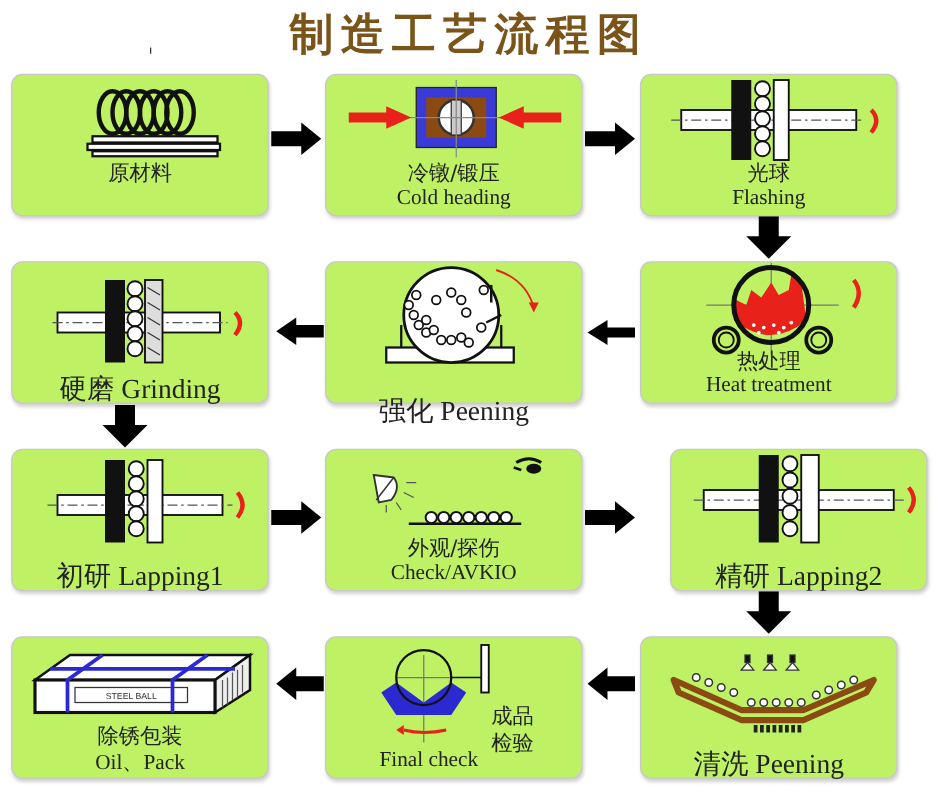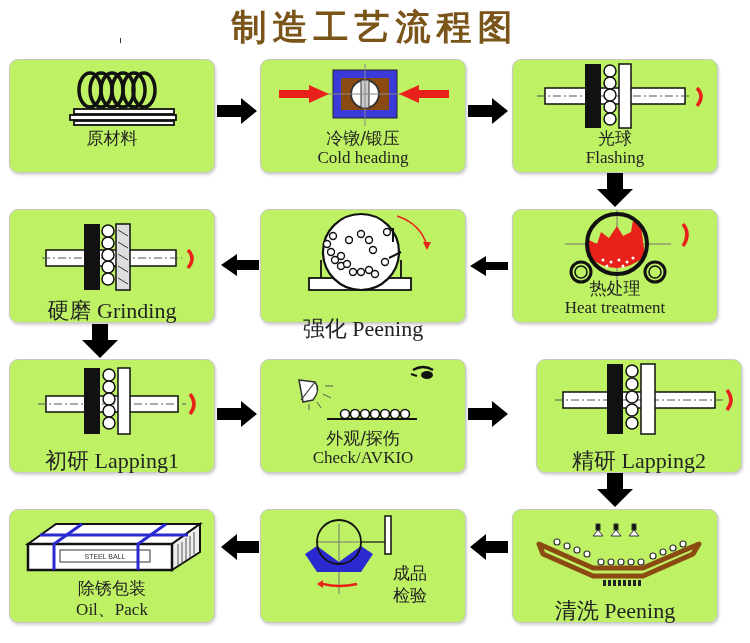--- a/index.html
+++ b/index.html
@@ -264,20 +264,21 @@
     <line x1="100" y1="32" x2="124" y2="32" stroke="#111" stroke-width="1.2"></line>
     <polygon points="44,44 56,36 78,52 100,36 112,44 100,62 56,62" fill="#2a2ad0"></polygon>
     <circle cx="78" cy="32" r="22" fill="none" stroke="#111" stroke-width="1.8"></circle>
     <path d="M62,74 Q78,78 96,74" fill="none" stroke="#e8221a" stroke-width="2.5"></path>
     <polygon points="62,70 62,78 56,74" fill="#e8221a"></polygon>
   </svg>
   <div class="lbl zh" style="top:52px;left:132px;width:60px;text-align:left;line-height:22px;">
     <div>成品</div>
     <div>检验</div>
   </div>
+  <div class="lbl en" style="top:88px;left:-20px">Final check</div>
 </div>
 
 <div class="card" style="left:512px;top:509px;">
   <svg class="icon" width="206" height="114">
     <g fill="#fff" stroke="#333" stroke-width="1">
       <rect x="83" y="14" width="4" height="6" fill="#111"></rect>
         <path d="M80,26 L85,20 L90,26 Z"></path>
       <rect x="101" y="14" width="4" height="6" fill="#111"></rect>
         <path d="M98,26 L103,20 L108,26 Z"></path>
       <rect x="119" y="14" width="4" height="6" fill="#111"></rect>

